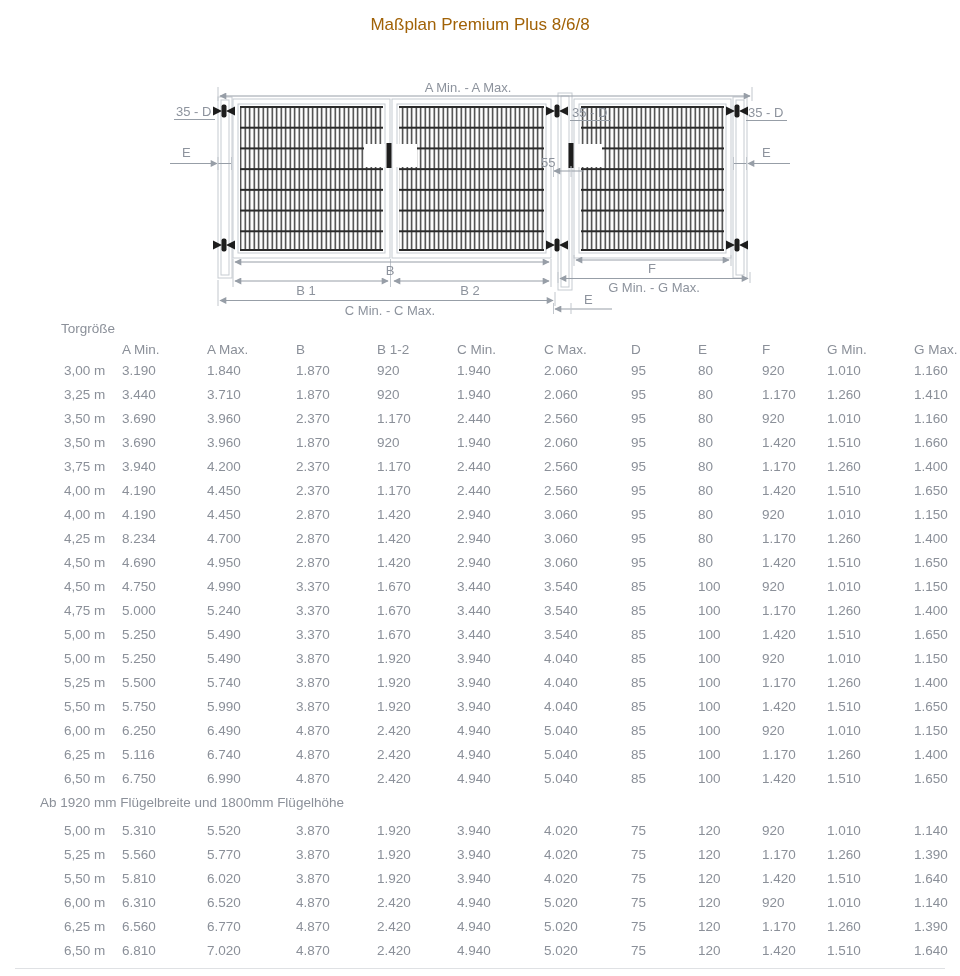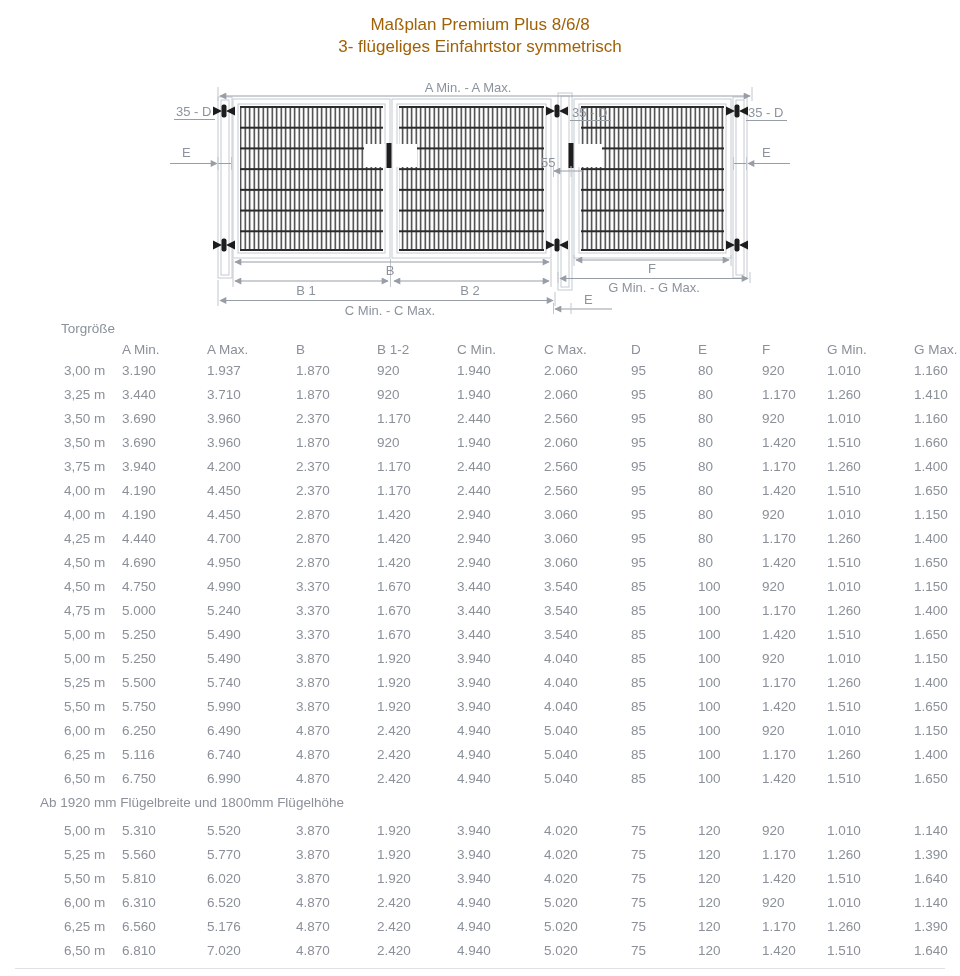--- a/index.html
+++ b/index.html
@@ -29,21 +29,20 @@
   #rows-1{top:359px;}
   #rows-2{top:819px;}
   .note{position:absolute;left:5px;top:795px;height:16px;line-height:16px;white-space:nowrap;}
   .divider{position:absolute;left:15px;top:968px;width:930px;height:1px;background:#dfe1e4;}
 </style>
 </head>
 <body>
 
 <div class="title-block">
   <div class="title-line">Maßplan Premium Plus 8/6/8</div>
-  <div class="title-line">3- flügeliges Einfahrtstor symmetrisch</div>
 </div>
 
 <svg id="drawing" width="960" height="330" viewBox="0 0 960 330">
   <defs>
     <pattern id="mesh" x="0" y="106" width="4.5" height="20.714" patternUnits="userSpaceOnUse">
       <rect width="4.5" height="20.714" fill="#ffffff"></rect>
       <rect x="1.55" y="0" width="1.35" height="20.714" fill="#2a2a2a"></rect>
       <rect x="0" y="0" width="4.5" height="2" fill="#2a2a2a"></rect>
     </pattern>
     <marker id="arr" viewBox="0 0 10 10" refX="9" refY="5" markerWidth="9" markerHeight="7" orient="auto-start-reverse">
@@ -216,21 +215,21 @@
     <span class="tcell">E</span>
     <span class="tcell">F</span>
     <span class="tcell">G Min.</span>
     <span class="tcell">G Max.</span>
   </div>
 
   <div class="rows-block" id="rows-1">
       <div class="trow data">
         <span class="tcell">3,00 m</span>
         <span class="tcell">3.190</span>
-        <span class="tcell">1.937</span>
+        <span class="tcell">1.840</span>
         <span class="tcell">1.870</span>
         <span class="tcell">920</span>
         <span class="tcell">1.940</span>
         <span class="tcell">2.060</span>
         <span class="tcell">95</span>
         <span class="tcell">80</span>
         <span class="tcell">920</span>
         <span class="tcell">1.010</span>
         <span class="tcell">1.160</span>
       </div>
@@ -313,21 +312,21 @@
         <span class="tcell">2.940</span>
         <span class="tcell">3.060</span>
         <span class="tcell">95</span>
         <span class="tcell">80</span>
         <span class="tcell">920</span>
         <span class="tcell">1.010</span>
         <span class="tcell">1.150</span>
       </div>
       <div class="trow data">
         <span class="tcell">4,25 m</span>
-        <span class="tcell">4.440</span>
+        <span class="tcell">8.234</span>
         <span class="tcell">4.700</span>
         <span class="tcell">2.870</span>
         <span class="tcell">1.420</span>
         <span class="tcell">2.940</span>
         <span class="tcell">3.060</span>
         <span class="tcell">95</span>
         <span class="tcell">80</span>
         <span class="tcell">1.170</span>
         <span class="tcell">1.260</span>
         <span class="tcell">1.400</span>
@@ -529,21 +528,21 @@
         <span class="tcell">5.020</span>
         <span class="tcell">75</span>
         <span class="tcell">120</span>
         <span class="tcell">920</span>
         <span class="tcell">1.010</span>
         <span class="tcell">1.140</span>
       </div>
       <div class="trow data">
         <span class="tcell">6,25 m</span>
         <span class="tcell">6.560</span>
-        <span class="tcell">5.176</span>
+        <span class="tcell">6.770</span>
         <span class="tcell">4.870</span>
         <span class="tcell">2.420</span>
         <span class="tcell">4.940</span>
         <span class="tcell">5.020</span>
         <span class="tcell">75</span>
         <span class="tcell">120</span>
         <span class="tcell">1.170</span>
         <span class="tcell">1.260</span>
         <span class="tcell">1.390</span>
       </div>

